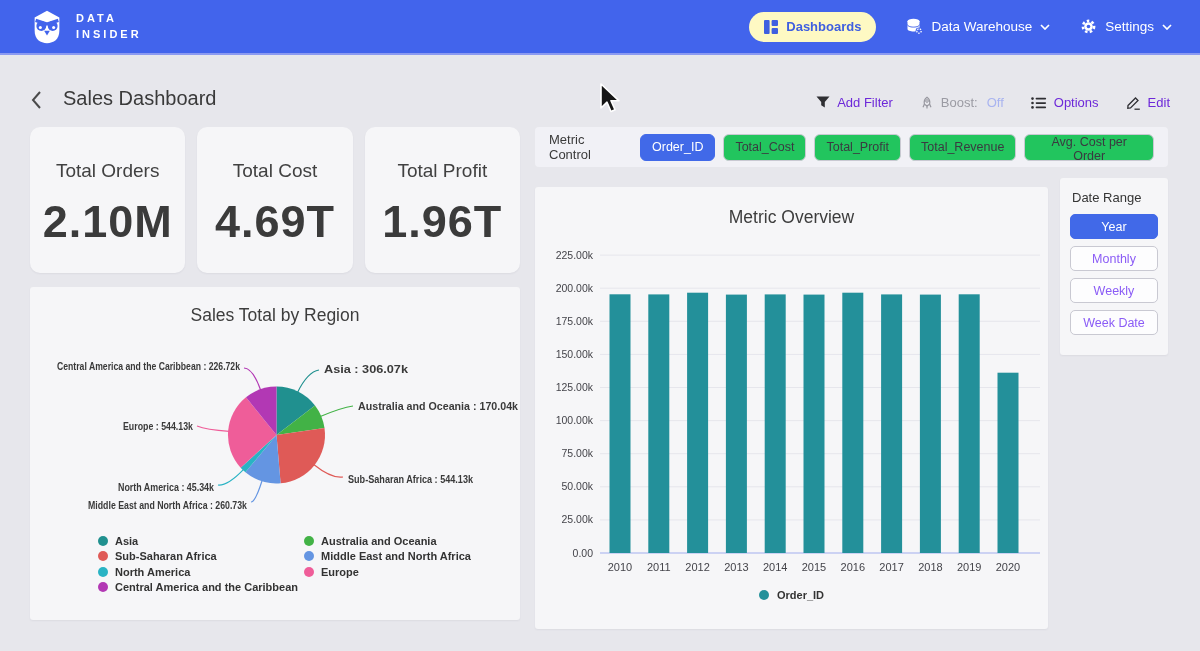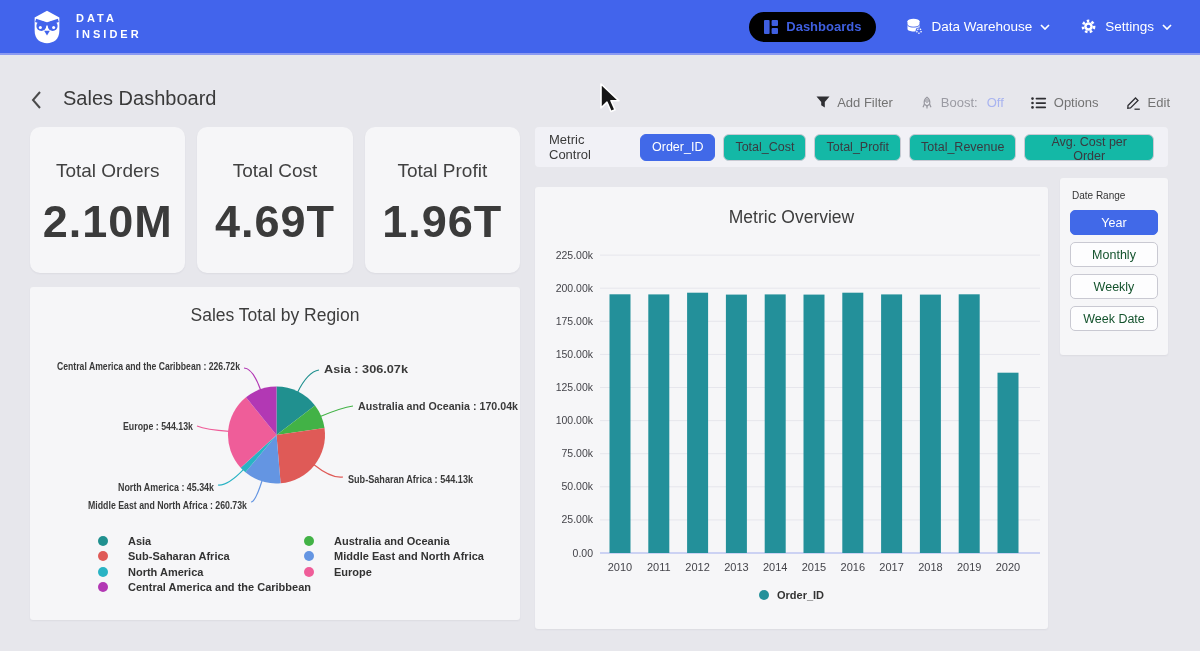--- a/index.html
+++ b/index.html
@@ -7,82 +7,82 @@
   body { font-family:"Liberation Sans", sans-serif; background:#e7e7ec; }
   .page { position:relative; width:1200px; height:651px; background:#e7e7ec; overflow:hidden;padding-left:43px; }
 
   
   .topnav { position:absolute; top:0; left:0; right:0; height:55px; background:#4264ec;
             border-bottom:2px solid #8b9af1; display:flex; align-items:center; padding:0 28px; }
   .brand { display:flex; align-items:center; gap:10px; }
   .brand-text { display:flex; flex-direction:column; color:#fff; font-size:11px; font-weight:bold;
                 letter-spacing:3px; line-height:1.4; }
   .nav-right { margin-left:auto; display:flex; align-items:center; gap:30px; }
-  .nav-pill { display:flex; align-items:center; gap:8px; background:#000000; color:#3f5fe0;
+  .nav-pill { display:flex; align-items:center; gap:8px; background:#fef9c3; color:#3f5fe0;
               font-size:13px; font-weight:bold; border:none; border-radius:16px; height:30px;
               padding:0 15px; cursor:pointer; }
   .nav-item { display:flex; align-items:center; gap:8px; color:#fff; font-size:13.5px; cursor:pointer; }
 
   
   .header-row { position:absolute; top:46px; left:0; right:0; height:64px; display:flex;
                 align-items:flex-end; padding:8px 30px 0 30px; }
   .back-btn { display:flex; align-items:center; cursor:pointer; }
   .page-title { margin-left:20px; font-size:20px; font-weight:500; color:#3a3a3a; }
   .header-actions { margin-left:auto; display:flex; align-items:center; gap:27px; }
   .action { display:flex; align-items:center; gap:7px; font-size:13px; font-weight:500;
-            color:#737373; cursor:pointer; }
+            color:#6d28d9; cursor:pointer; }
   .action.boost { color:#9b9ba3; cursor:default; }
   .boost-off { color:#a9b4f0; margin-left:2px; }
 
   
   .card { position:absolute; background:#f6f6f8; border-radius:3px;
           box-shadow:0 1px 2px rgba(40,40,60,.06); }
   .kpi-row { position:absolute; left:30px; top:127px; width:490px; display:flex; gap:12px; }
   .kpi-card { position:relative; flex:1; height:146px; background:#f6f6f8; border-radius:10px;
               box-shadow:0 1px 2px rgba(40,40,60,.06); display:flex; flex-direction:column;
               align-items:center; padding-top:33px; }
   .kpi-label { font-size:19px; font-weight:500; color:#414141; }
   .kpi-value { margin-top:14px; font-size:45px; font-weight:bold; color:#3b3b3b; letter-spacing:1px; }
 
   
   .metric-bar { position:absolute; left:535px; top:127px; width:633px; height:40px;
                 background:#f1f1f6; border-radius:4px; display:flex; align-items:center;
                 padding:0 14px; gap:8px;justify-content:space-between; }
   .metric-label { font-size:13px; color:#3a3a3a; margin-right:6px; }
   .chip { height:27px; padding:0 11px; border:1px solid #c9c9d2; border-radius:6px;
-          background:#14b8a6; font-size:12.5px; color:#3a3a40; cursor:pointer;
+          background:#22c55e; font-size:12.5px; color:#3a3a40; cursor:pointer;
           font-family:"Liberation Sans", sans-serif; }
   .chip.selected { background:#4169e8; border-color:#4169e8; color:#fff; }
 
   
   .bar-card { left:535px; top:187px; width:513px; height:442px; }
   .chart-title { position:absolute; top:20px; left:0; width:100%; text-align:center;
                  font-size:17.5px; color:#3d3d3d; }
   .bar-svg { position:absolute; left:0; top:50px; }
   .bar-legend { position:absolute; left:0; top:402px; width:100%; display:flex;
                 justify-content:center; align-items:center; gap:8px; }
   .legend-dot { width:10px; height:10px; border-radius:50%; display:inline-block; }
   .legend-text { font-size:11px; font-weight:bold; color:#333; }
 
   
   .date-panel { left:1060px; top:178px; width:108px; height:177px; padding:12px 10px; }
-  .date-label { font-size:10px; color:#353535; margin:0 0 9px 2px; }
+  .date-label { font-size:13px; color:#353535; margin:0 0 9px 2px; }
   .date-btn { display:block; width:100%; height:25px; margin-bottom:7px; border:1px solid #c9c9d2;
-              border-radius:5px; background:#fdfdfe; font-size:12.5px; color:#14532d;
+              border-radius:5px; background:#fdfdfe; font-size:12.5px; color:#8b5cf6;
               cursor:pointer; font-family:"Liberation Sans", sans-serif; }
   .date-btn.selected { background:#4169e8; border-color:#4169e8; color:#fff; }
 
   
   .pie-card { left:30px; top:287px; width:490px; height:333px; }
   .pie-svg { position:absolute; left:0; top:38px; }
   .pie-legend { position:absolute; left:0; top:246px; width:100%; height:70px; }
   .pie-legend-col { position:absolute; top:0; }
   .pie-legend-col.c1 { left:68px; }
   .pie-legend-col.c2 { left:274px; }
-  .pie-legend-row { display:flex; align-items:center; gap:20px; height:15.5px; }
+  .pie-legend-row { display:flex; align-items:center; gap:7px; height:15.5px; }
   .pie-legend-row .legend-text { font-size:11px; }
 
   
   .cursor { position:absolute; left:598px; top:83px; z-index:50; pointer-events:none; }
 </style>
 </head>
 <body>
 
 <div class="page">
 

